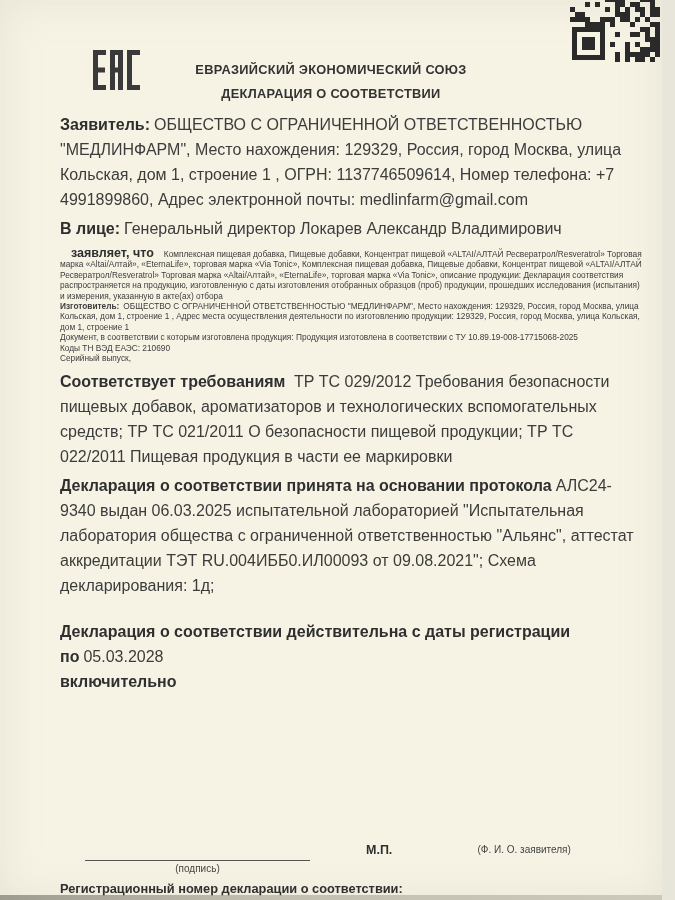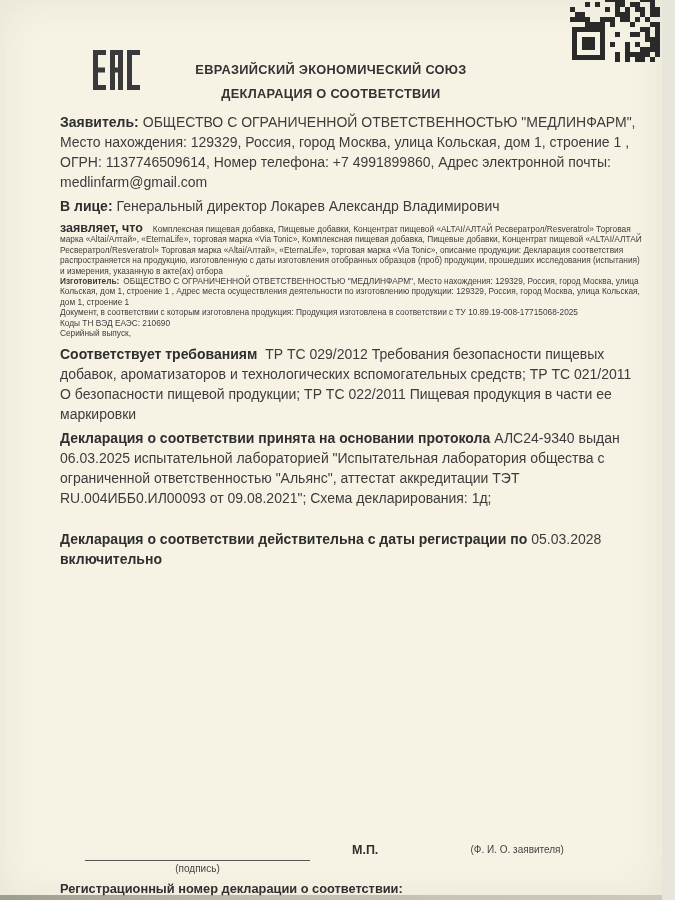--- a/index.html
+++ b/index.html
@@ -10,33 +10,33 @@
     font-family:"Liberation Sans", sans-serif;
     color:#3c3c3c; overflow:hidden;
     box-shadow:inset 0 0 40px rgba(190,185,160,.25);
   }
   .eac-logo { position:absolute; left:93px; top:50px; }
   .qr { position:absolute; left:570px; top:0; width:90px; height:62px; }
   .header { position:absolute; left:60px; right:60px; top:62px; text-align:center; }
   .header .h1 { font-weight:bold; font-size:12.8px; letter-spacing:.3px; color:#333; }
   .header .h2 { font-weight:bold; font-size:12.8px; letter-spacing:.3px; color:#333; margin-top:9px; }
   .content { position:absolute; left:60px; top:112px; width:582px; }
-  p.main { font-size:14px; line-height:20px; }
+  p.main { font-size:16px; line-height:25px; }
   p.main b { color:#2f2f2f; }
   .lbl { margin-right:4px; }
   .mt4 { margin-top:4px; }
   .mt6 { margin-top:6px; }
   .small { font-size:8.3px; line-height:10.4px; }
   .declares { margin-top:7px; }
-  .declares .big-lbl { font-size:12.5px; font-weight:bold; margin-right:10px; color:#2f2f2f; }
+  .declares .big-lbl { font-size:12.5px; font-weight:bold; margin-right:10px; color:#2f2f2f;margin-left:11px; }
   .sig-area { position:absolute; left:60px; top:840px; width:582px; display:flex; align-items:flex-start; }
   .sig-left { width:225px; margin-left:25px; }
   .sig-line { height:21px; border-bottom:1.5px solid #555; }
   .sig-caption { text-align:center; font-size:10px; padding-top:2px; color:#444; }
-  .seal { margin-left:42px; margin-top:3px; font-weight:bold; font-size:12.5px; color:#2f2f2f; }
+  .seal { margin-left:56px; margin-top:3px; font-weight:bold; font-size:12.5px; color:#2f2f2f; }
   .sig-right { flex:1; margin-left:14px; margin-top:2px; }
   .sig-name { text-align:center; font-size:12.8px; padding-bottom:2px; border-bottom:1.5px solid #555; }
   .reg-row { position:absolute; left:60px; top:881px; width:596px; display:flex; font-size:12.8px; }
   .reg-row .reg-label { font-weight:bold; color:#2f2f2f; }
   .reg-row .reg-number { margin-left:27px; }
   .bottom-edge { position:absolute; left:0; right:0; bottom:0; height:5px;
     background:linear-gradient(to right,#8a887c,#b7b4a6 40%,#c4c1b2); opacity:.8; }
 </style>
 </head>
 <body>

